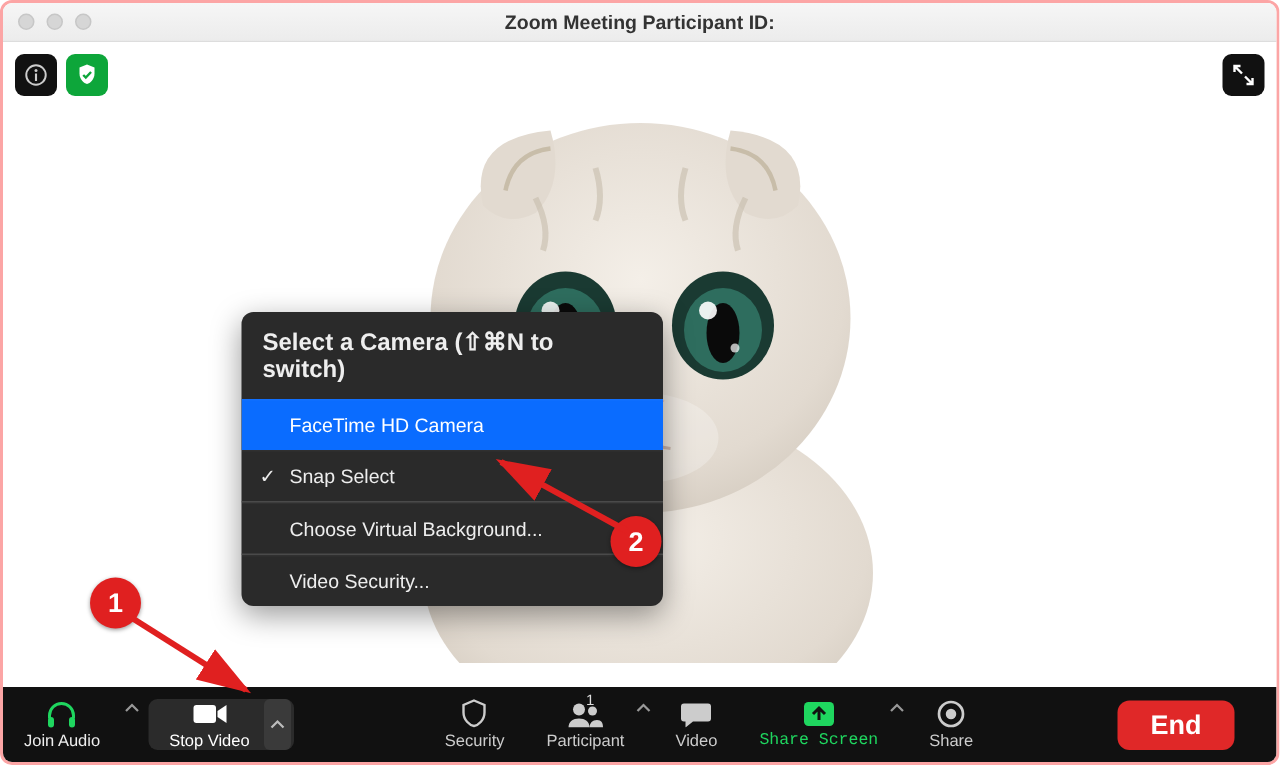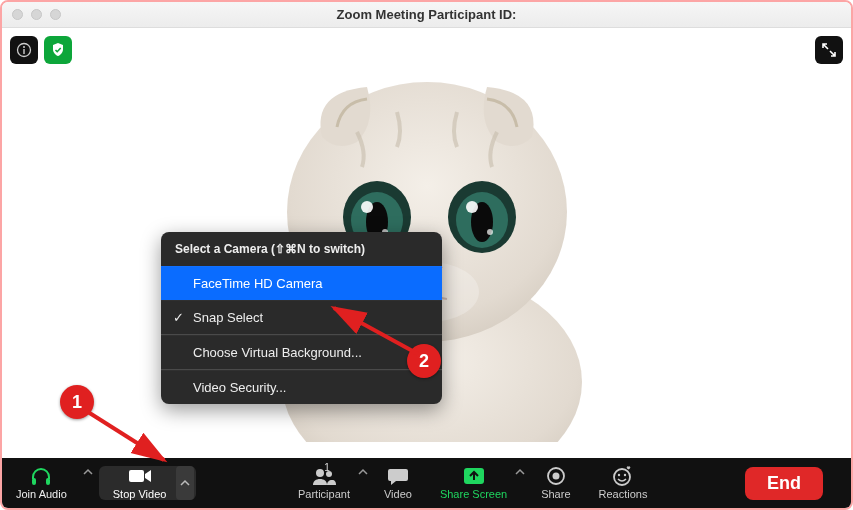--- a/index.html
+++ b/index.html
@@ -15,36 +15,36 @@
   .pill.green { background:#0da63a;}
   .expand { position:absolute; top:8px; right:8px; width:28px; height:28px; border-radius:6px; background:#111; display:flex; align-items:center; justify-content:center;}
   .cat {
     position:absolute; left:50%; top:48%; transform:translate(-50%,-48%);
     width:380px; height:400px;
   }
   .toolbar { position:absolute; bottom:0; left:0; right:0; height:50px; background:#111; display:flex; align-items:center; color:#a9a9a9; }
   .tb-group { display:flex; align-items:center; height:100%; }
   .tb-btn { display:flex; flex-direction:column; align-items:center; justify-content:center; height:100%; padding:0 14px; font-size:11px; gap:2px; cursor:pointer; position:relative; color:#ccc;}
   .tb-btn.white { color:#eee;}
-  .tb-btn.green .lbl { color:#1fd65f;}
+  .tb-btn.green .lbl { color:#1fd65f;font-family:Liberation Mono, monospace;}
   .tb-btn .ico { height:20px; display:flex; align-items:center; justify-content:center;}
   .tb-btn .lbl { font-size:11px;}
   .caret-mini { width:14px; height:50px; display:flex; align-items:flex-start; justify-content:center; padding-top:10px; cursor:pointer;}
   .caret-mini svg { opacity:.8;}
   .stopvideo-wrap { background:#2b2b2b; border-radius:6px; display:flex; align-items:center; margin:12px 4px; padding:0 2px;}
   .stopvideo-wrap .tb-btn { color:#fff; padding:0 10px 0 12px;}
   .stopvideo-wrap .caret-mini { background:#3a3a3a; border-radius:4px; width:18px; height:34px; align-items:center; padding-top:0;}
   .spacer { flex:1;}
   .end-btn { background:#e02828; color:#fff; border:none; border-radius:8px; padding:6px 22px; font-size:18px; font-weight:600; margin-right:28px; cursor:pointer;}
   .badge-count { position:absolute; top:4px; left:56%; font-size:10px; color:#ddd;}
   .menu {
     position:absolute; left:159px; bottom:54px; width:281px; background:#2a2a2a; border-radius:8px;
     box-shadow:0 6px 20px rgba(0,0,0,.4); overflow:hidden; color:#eee; font-size:13px;
   }
-  .menu .hdr { padding:10px 14px; font-weight:700; font-size:12px; }
+  .menu .hdr { padding:10px 14px; font-weight:700; font-size:16px; }
   .menu .item { padding:9px 10px 9px 32px; position:relative; cursor:pointer; border-top:1px solid rgba(255,255,255,.03);}
   .menu .item.selected { background:#0a6cff; color:#fff;}
   .menu .item .chk { position:absolute; left:12px; top:9px; font-size:13px;}
   .menu .sep { height:1px; background:#4a4a4a; margin:0;}
   .annot-badge { position:absolute; width:34px; height:34px; border-radius:50%; background:#e02020; color:#fff; font-weight:700; font-size:18px; display:flex; align-items:center; justify-content:center; box-shadow:0 1px 3px rgba(0,0,0,.4);}
   .arrow-svg { position:absolute; pointer-events:none; }
 </style>
 </head>
 <body>
 
@@ -171,20 +171,28 @@
             <svg width="10" height="8">
               <path d="M1 6l4-4 4 4" stroke="#ddd" stroke-width="1.5" fill="none"></path>
             </svg>
           </div>
       </div>
     </div>
 
     <div class="spacer"></div>
 
     <div class="tb-group">
+      <div class="tb-btn">
+        <div class="ico">
+            <svg width="18" height="20" viewBox="0 0 18 20">
+              <path d="M9 1l7 3v5c0 5-4 8.5-7 9-3-.5-7-4-7-9V4l7-3z" fill="none" stroke="#ccc" stroke-width="1.6"></path>
+            </svg>
+          </div>
+        <div class="lbl">Security</div>
+      </div>
 
       <div class="tb-btn" style="padding-right:6px;">
         <div class="ico">
             <svg width="26" height="18" viewBox="0 0 26 18">
               <circle cx="9" cy="6" r="4" fill="#ccc"></circle>
               <circle cx="18" cy="7" r="3" fill="#ccc"></circle>
               <path d="M2 18c0-4 3-6 7-6s7 2 7 6" fill="#ccc"></path>
               <path d="M16 18c0-3 2-5 5-5s4 2 4 5" fill="#ccc"></path>
             </svg>
           </div>
@@ -224,32 +232,20 @@
       <div class="tb-btn">
         <div class="ico">
             <svg width="20" height="20" viewBox="0 0 20 20">
               <circle cx="10" cy="10" r="8" fill="none" stroke="#ccc" stroke-width="1.8"></circle>
               <circle cx="10" cy="10" r="3.5" fill="#ccc"></circle>
             </svg>
           </div>
         <div class="lbl">Share</div>
       </div>
 
-      <div class="tb-btn">
-        <div class="ico">
-            <svg width="22" height="20" viewBox="0 0 22 20">
-              <circle cx="10" cy="11" r="8" fill="none" stroke="#ccc" stroke-width="1.8"></circle>
-              <circle cx="7" cy="9" r="1.2" fill="#ccc"></circle>
-              <circle cx="13" cy="9" r="1.2" fill="#ccc"></circle>
-              <path d="M6 13q4 4 8 0" stroke="#ccc" stroke-width="1.6" fill="none"></path>
-              <path d="M17 3l2-1-1 2 2 1-2 1 1 2-2-1-1 2-1-2-2 1 1-2-2-1 2-1-1-2 2 1z" fill="#ccc" transform="scale(.55) translate(14 -2)"></path>
-            </svg>
-          </div>
-        <div class="lbl">Reactions</div>
-      </div>
     </div>
 
     <div class="spacer"></div>
 
     <button class="end-btn">End</button>
   </div>
 
   <div class="annot-badge" style="left:58px; top:383px;">1</div>
   <svg class="arrow-svg" style="left:78px; top:402px; width:100px; height:70px;" viewBox="0 0 100 70">
     <defs>

